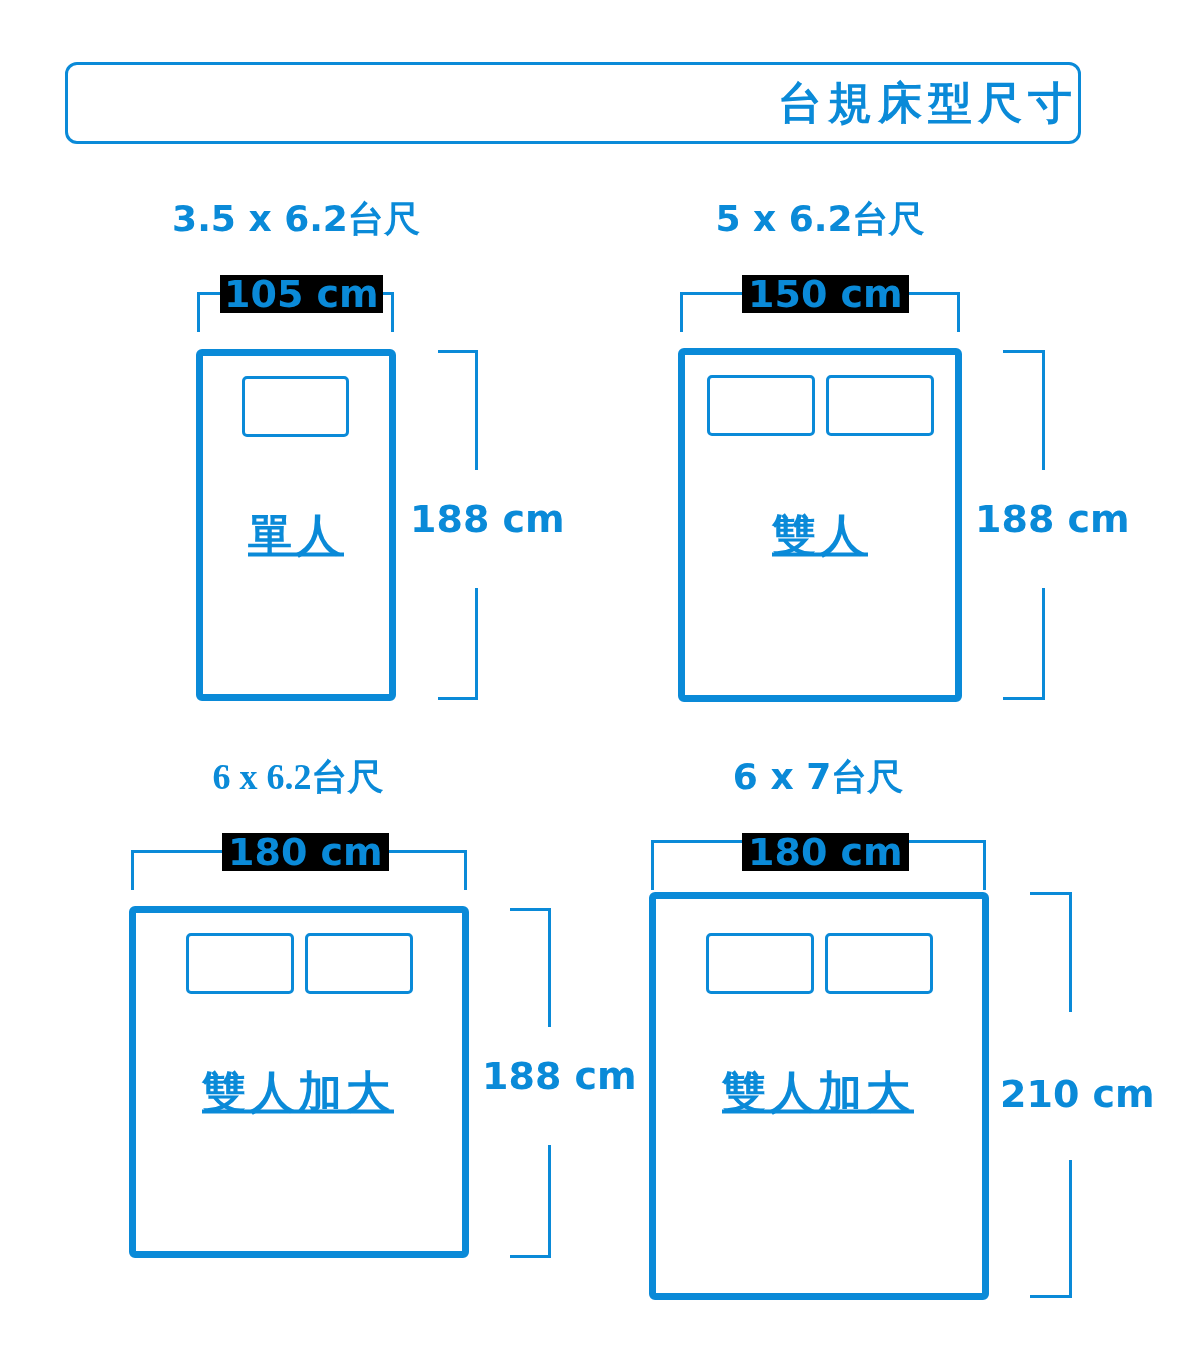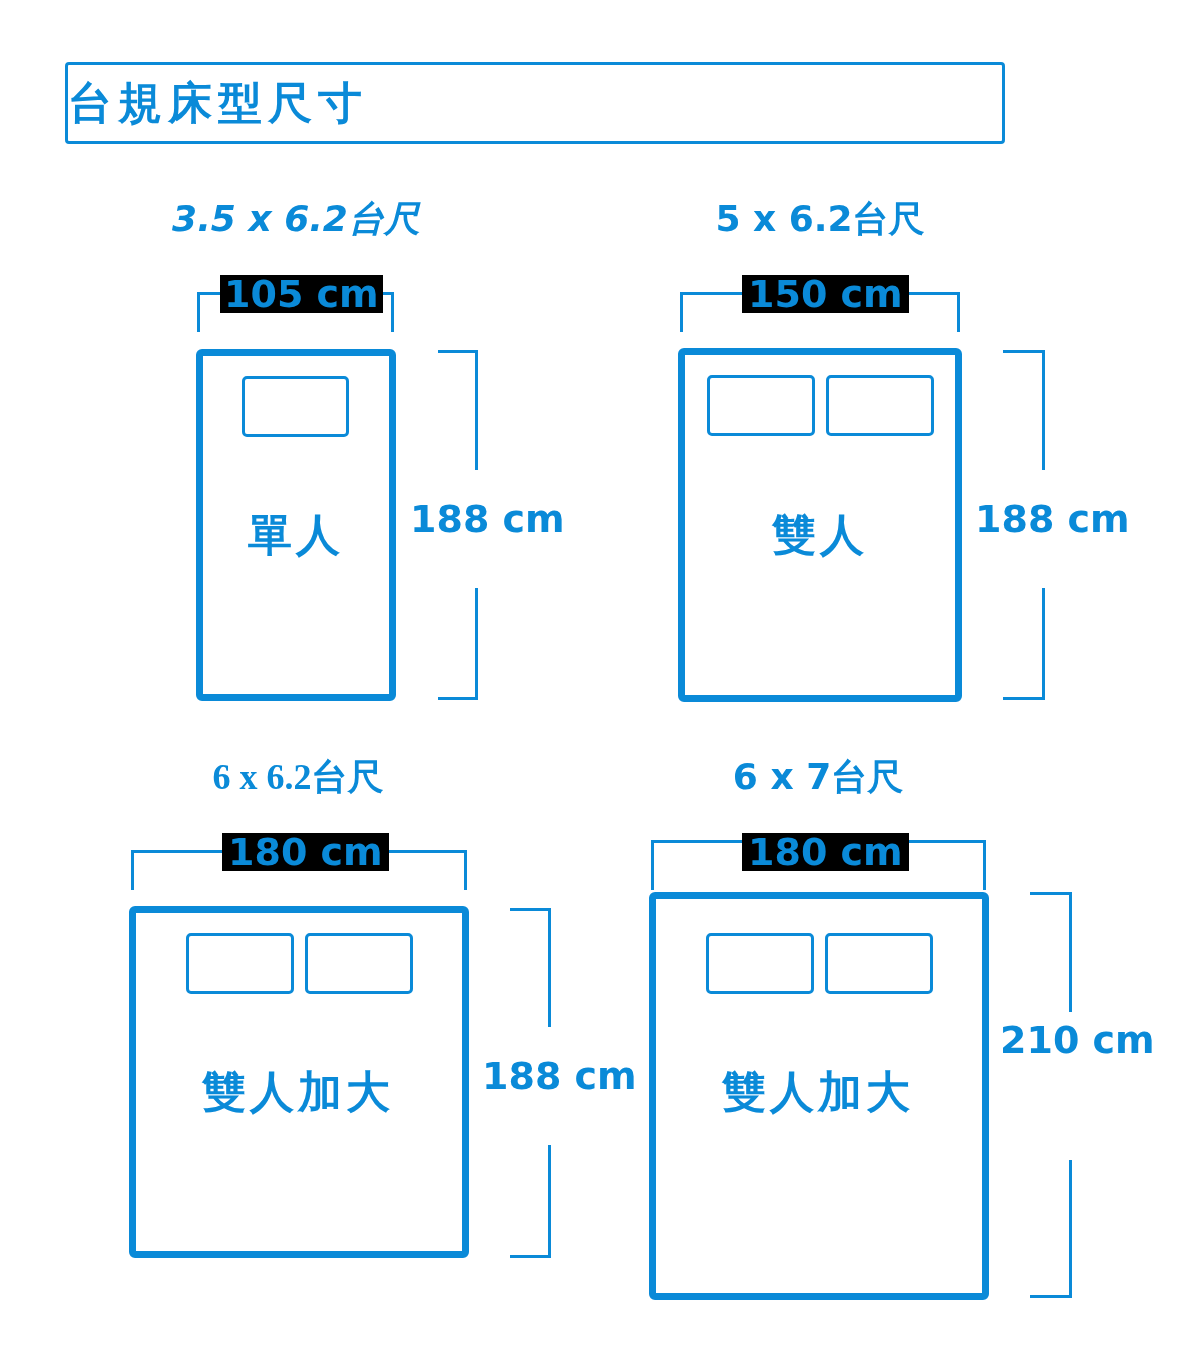--- a/index.html
+++ b/index.html
@@ -3,23 +3,23 @@
 <meta charset="utf-8">
 <style>
   html, body { margin: 0; padding: 0; }
   body {
     width: 1200px; height: 1350px; position: relative; overflow: hidden;
     background: #ffffff;
     font-family: "DejaVu Sans", "Liberation Sans", sans-serif;
     color: #0a8ad8;
   }
   .title-box {
-    position: absolute; left: 65px; top: 62px; width: 940px; height: 82px;
-    border: 3px solid #0a8ad8; border-radius: 4px; box-sizing: border-box;
-    display: flex; align-items: center; justify-content: flex-start;
+    position: absolute; left: 65px; top: 62px; width: 1016px; height: 82px;
+    border: 3px solid #0a8ad8; border-radius: 12px; box-sizing: border-box;
+    display: flex; align-items: center; justify-content: flex-end;
   }
   .title-box span { font-size: 44px; font-weight: bold; letter-spacing: 6px; color: #0a8ad8; }
   .size-label {
     position: absolute; font-size: 36px; font-weight: bold; text-align: center;
     white-space: nowrap; transform: translateX(-50%);
   }
   .dim-text {
     position: absolute; font-size: 38px; font-weight: bold; white-space: nowrap;
     background: #000000; line-height: 1;
   }
@@ -30,33 +30,33 @@
     position: absolute; border: 3px solid #0a8ad8; border-left: none; box-sizing: border-box;
   }
   .bed {
     position: absolute; border: 7px solid #0a8ad8; border-radius: 6px; box-sizing: border-box; background: #fff;
   }
   .pillow {
     position: absolute; border: 3px solid #0a8ad8; border-radius: 5px; box-sizing: border-box;
   }
   .bed-name {
     position: absolute; font-size: 44px; font-weight: bold; white-space: nowrap;
-    transform: translate(-50%, -50%); letter-spacing: 4px;
+    transform: translate(-50%, -50%); letter-spacing: 4px; text-decoration: underline;
   }
   .gap { position: absolute; background: #fff; }
 </style>
 </head>
 <body>
 
 <div class="title-box">
   <span>台規床型尺寸</span>
 </div>
 
 <div>
-  <div class="size-label" style="left:296px; top:195px;font-style:italic;">3.5 x 6.2台尺</div>
+  <div class="size-label" style="left:296px; top:195px;">3.5 x 6.2台尺</div>
   <div class="bracket-top" style="left:197px; top:292px; width:197px; height:40px;"></div>
   <div class="dim-text" style="left:220px; top:275px; padding:0 4px;">105 cm</div>
   <div class="bed" style="left:196px; top:349px; width:200px; height:352px;">
     <div class="pillow" style="left:39px; top:20px; width:107px; height:61px;"></div>
   </div>
   <div class="bed-name" style="left:296px; top:535px;">單人</div>
   <div class="bracket-side" style="left:438px; top:350px; width:40px; height:350px;"></div>
   <div class="gap" style="left:470px; top:470px; width:14px; height:118px;"></div>
   <div class="dim-text" style="left:410px; top:500px; background:transparent;">188 cm</div>
 </div>
@@ -93,14 +93,14 @@
   <div class="size-label" style="left:818px; top:753px;">6 x 7台尺</div>
   <div class="bracket-top" style="left:651px; top:840px; width:335px; height:50px;"></div>
   <div class="dim-text" style="left:742px; top:833px; padding:0 6px;">180 cm</div>
   <div class="bed" style="left:649px; top:892px; width:340px; height:408px;">
     <div class="pillow" style="left:50px; top:34px; width:108px; height:61px;"></div>
     <div class="pillow" style="left:169px; top:34px; width:108px; height:61px;"></div>
   </div>
   <div class="bed-name" style="left:818px; top:1092px;">雙人加大</div>
   <div class="bracket-side" style="left:1030px; top:892px; width:42px; height:406px;"></div>
   <div class="gap" style="left:1063px; top:1012px; width:14px; height:148px;"></div>
-  <div class="dim-text" style="left:1000px; top:1021px; background:transparent;">210 cm</div>
+  <div class="dim-text" style="left:1000px; top:1075px; background:transparent;">210 cm</div>
 </div>
 
 </body></html>

